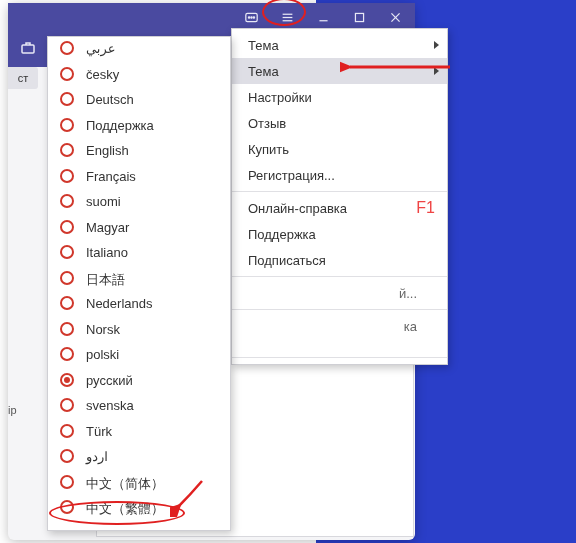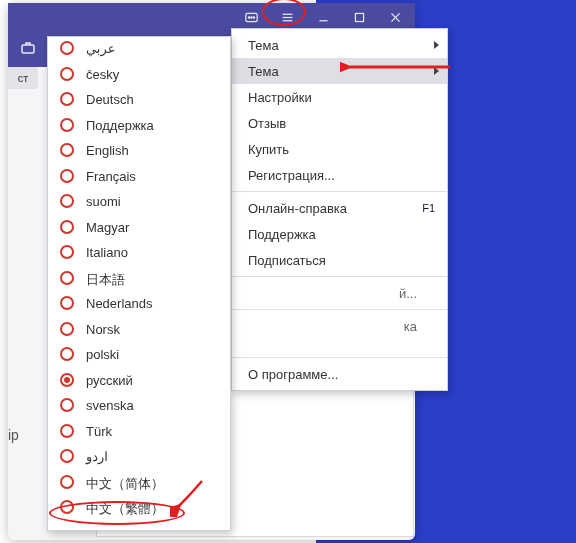--- a/index.html
+++ b/index.html
@@ -63,23 +63,23 @@
     width: 30px; height: 22px;
     background: #e2e2e8;
     color: #333;
     font-size: 11px;
     display: flex; align-items: center; justify-content: center;
     border-top-right-radius: 3px;
     border-bottom-right-radius: 3px;
   }
   .leftstub2 {
     position: absolute;
-    left: 0; top: 424px;
+    left: 0; top: 401px;
     color: #555;
-    font-size: 14px;
+    font-size: 11px;
   }
   .whitepanel {
     position: absolute;
     left: 88px; top: 136px;
     width: 318px; height: 398px;
     background: #fff;
     border: 1px solid #d8d8dd;
   }
 
   
@@ -134,22 +134,22 @@
     align-items: center;
     height: 26px;
     padding: 0 12px 0 16px;
     color: #333;
     cursor: pointer;
     position: relative;
   }
   .mitem.hilite { background: #dedee5; }
   .mitem .shortcut {
     margin-left: auto;
-    color: #0f172a;
-    font-size: 11px;
+    color: #ef4444;
+    font-size: 16px;
   }
   .mitem .arrow {
     position: absolute;
     right: 8px;
     width: 0; height: 0;
     border-top: 4px solid transparent;
     border-bottom: 4px solid transparent;
     border-left: 5px solid #444;
   }
   .msep {
@@ -267,23 +267,20 @@
     </div>
     <div class="msep"></div>
     <div class="mitem" style="justify-content: flex-end; padding-right: 30px; color: rgb(102, 102, 102);">
       <span>й...</span>
     </div>
     <div class="msep"></div>
     <div class="mitem" style="justify-content: flex-end; padding-right: 30px; color: rgb(102, 102, 102); padding-left: 8px;">
       <span>ка</span>
     </div>
     <div class="msep" style="margin: 18px 0px 3px;"></div>
-    <div class="mitem">
-      <span>О программе...</span>
-    </div>
   </div>
 
 <div class="langmenu" id="langmenu">
     <div class="langitem">
       <span class="radio"></span>
       <span>عربي</span>
     </div>
     <div class="langitem">
       <span class="radio"></span>
       <span>česky</span>

